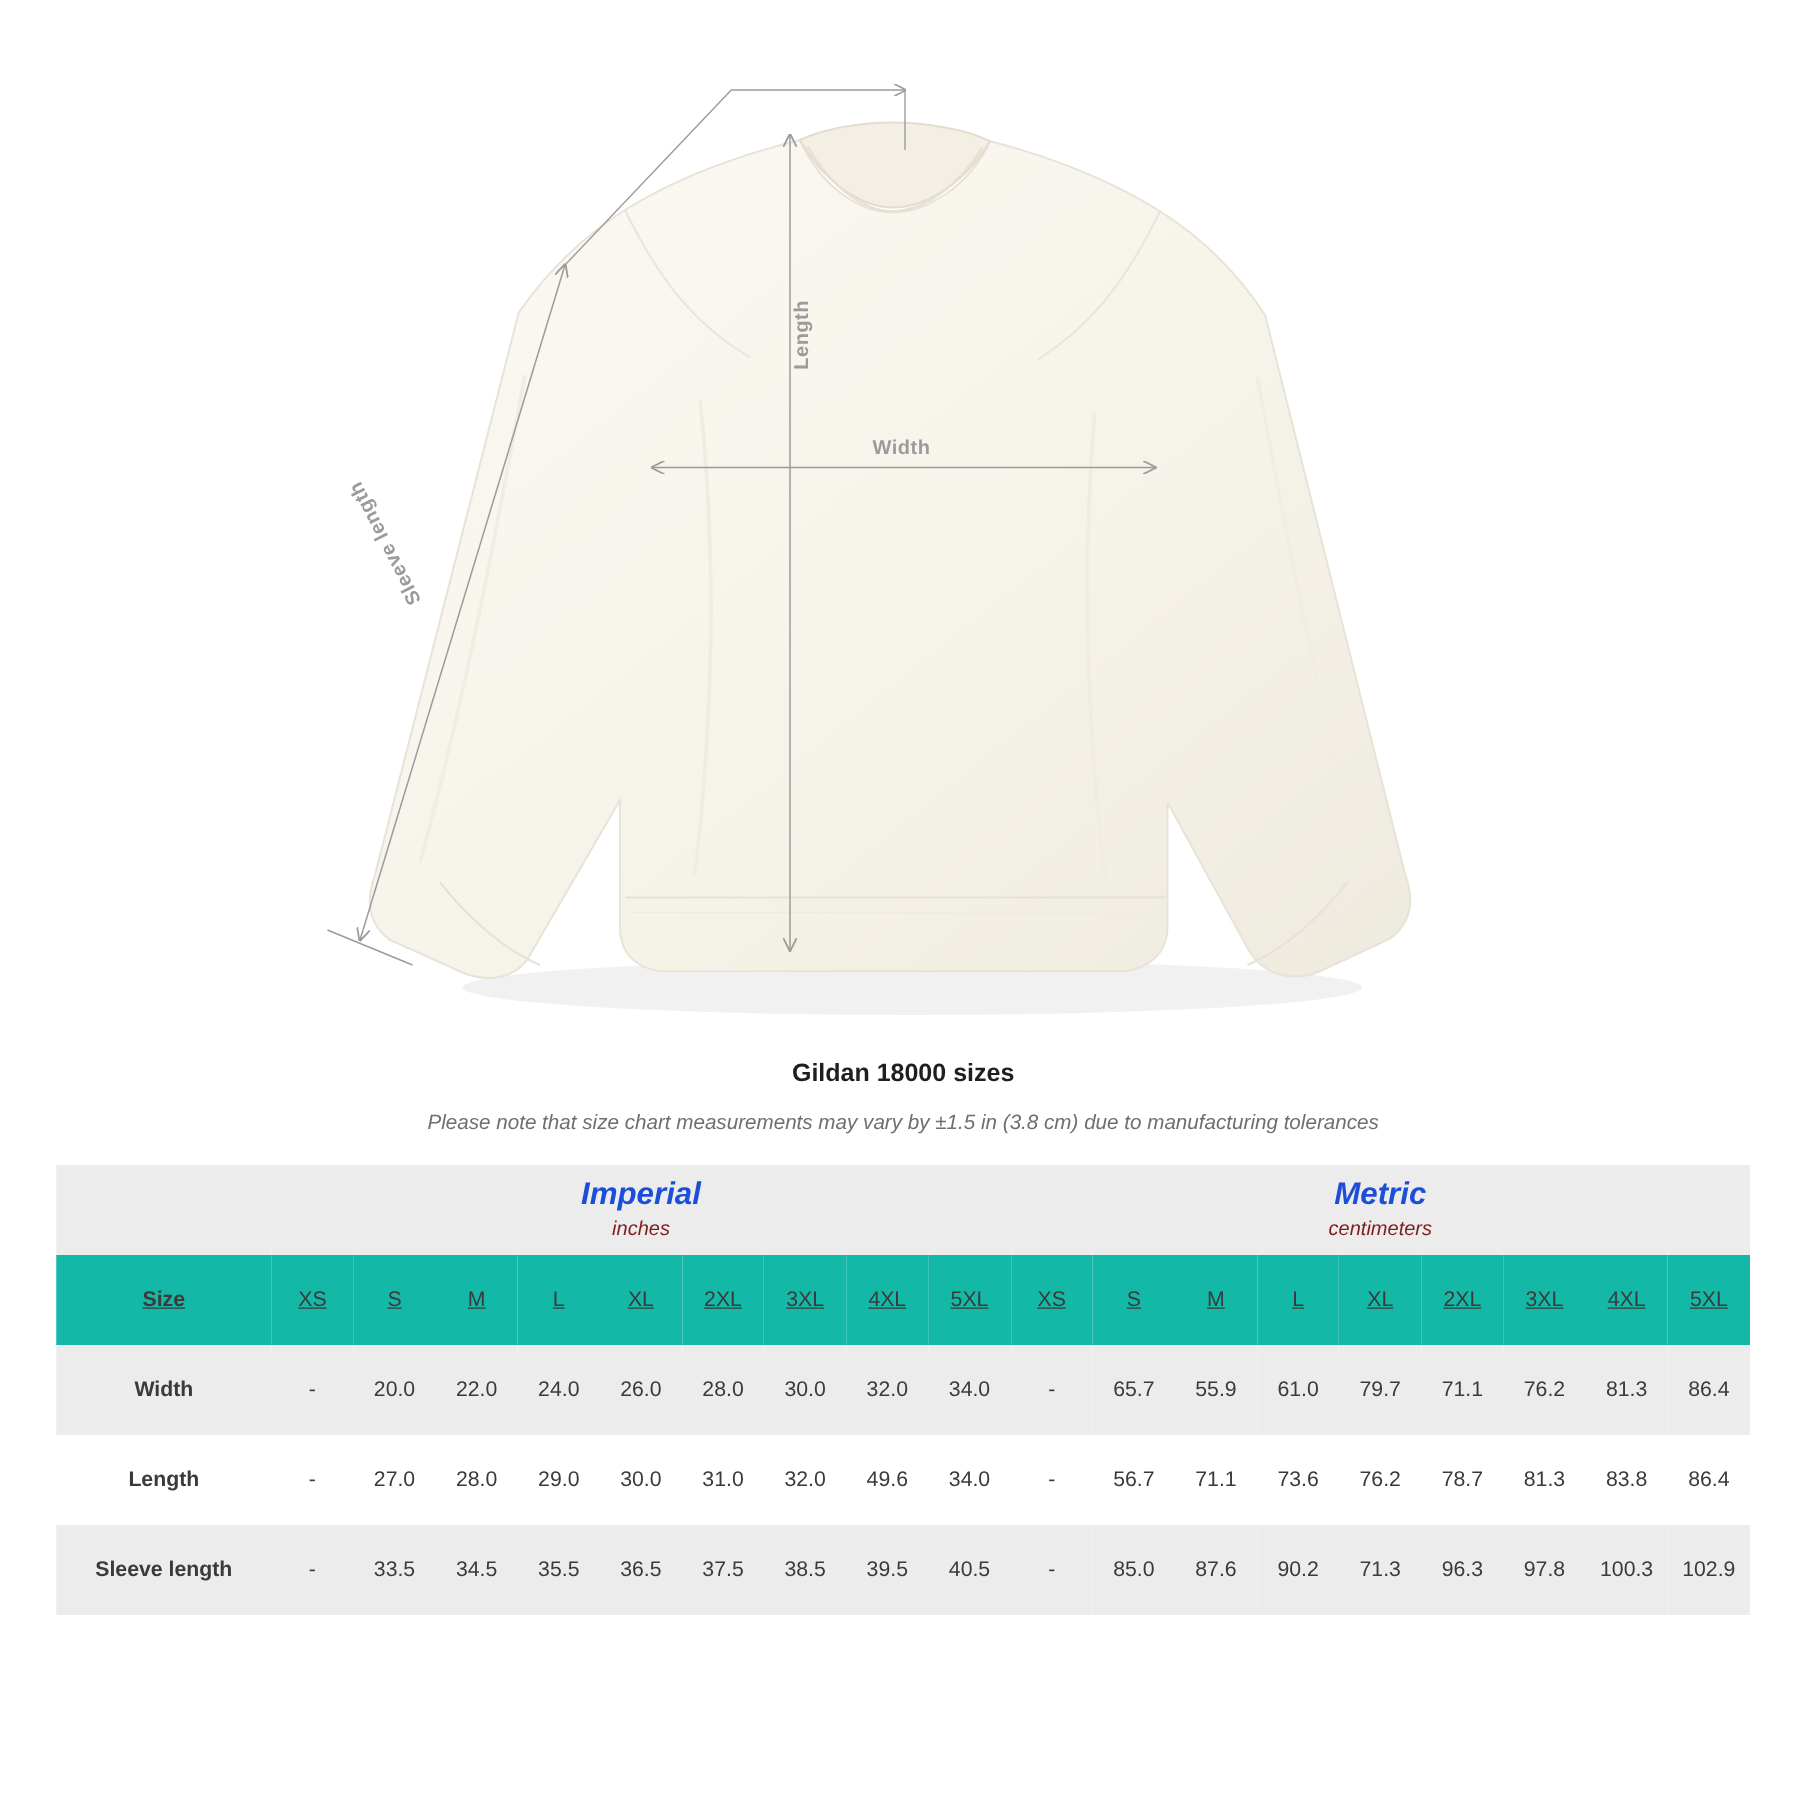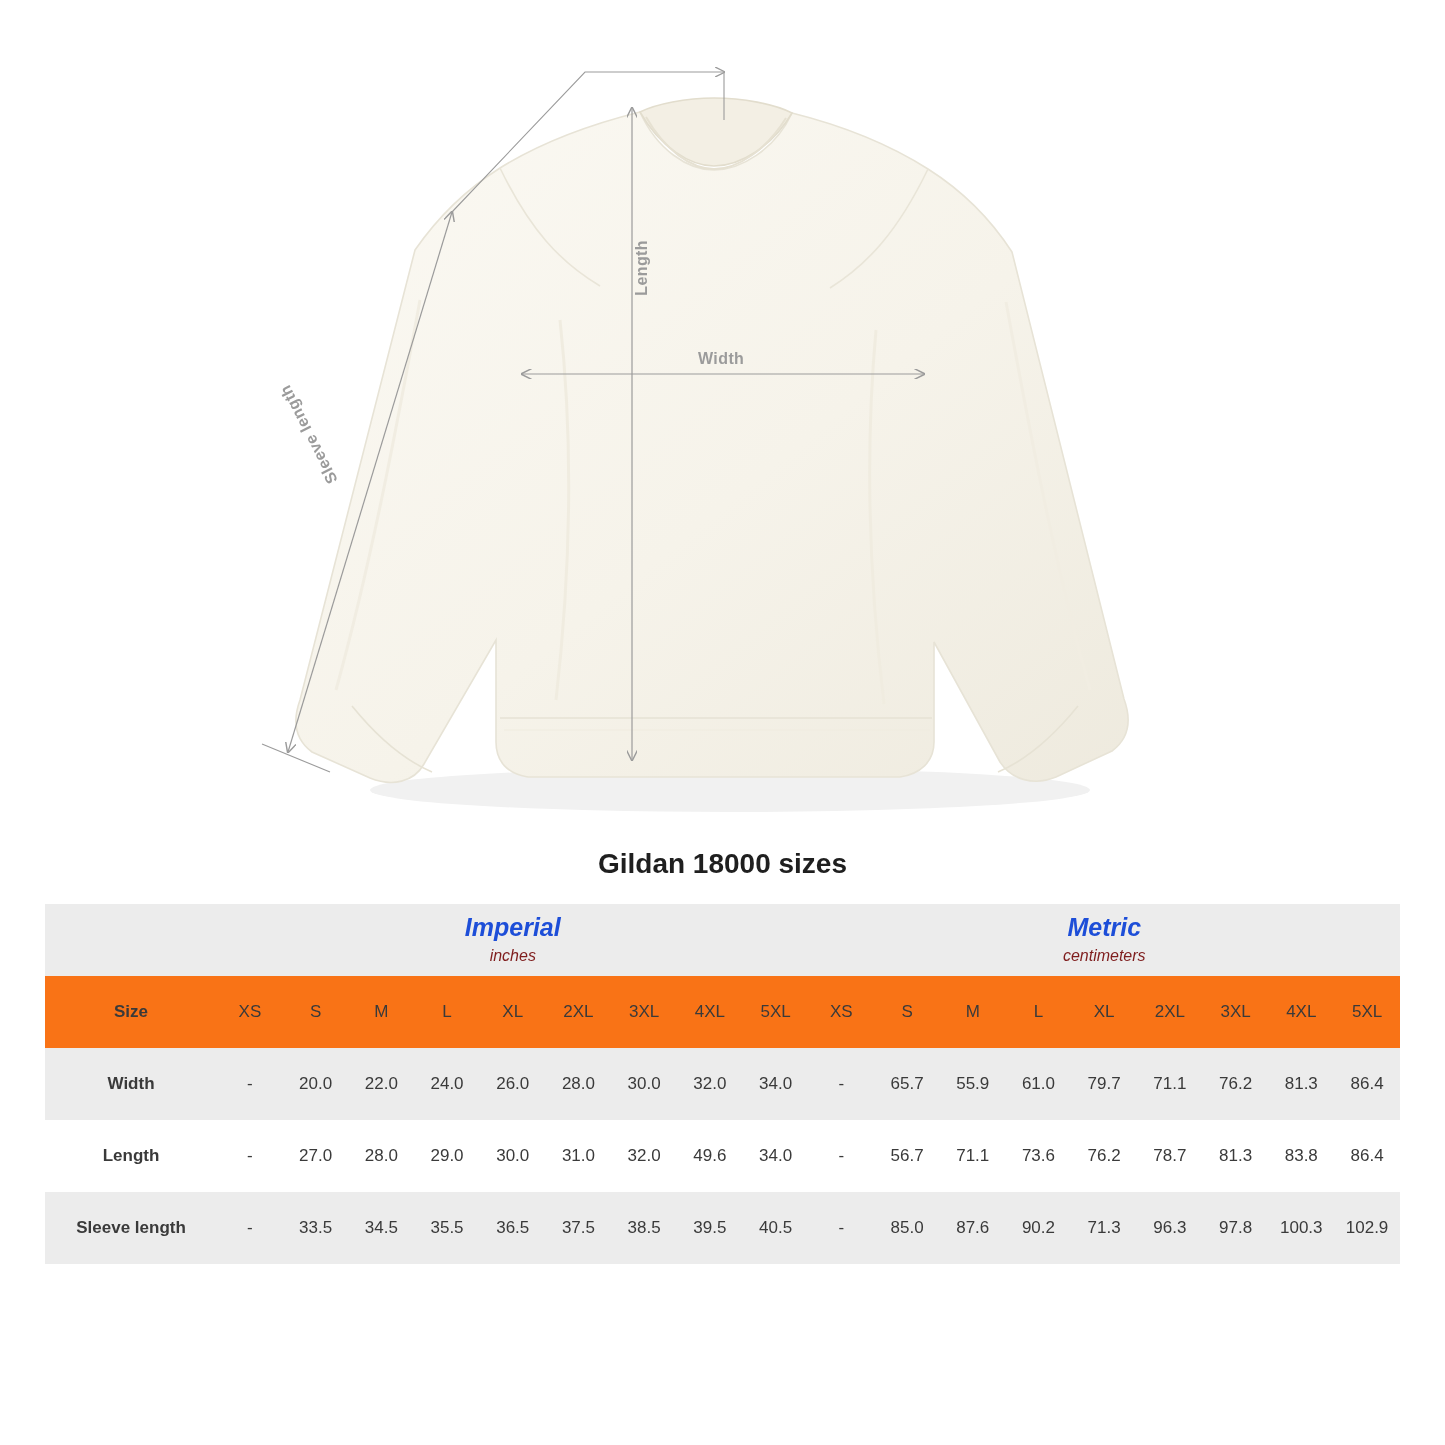--- a/index.html
+++ b/index.html
@@ -58,21 +58,21 @@
     transform: rotate(180deg) rotate(-27deg);
     transform-origin: center center;
   }
 
   
   .title-block {
     text-align: center;
     margin-top: 18px;
   }
   .chart-title {
-    font-size: 28px;
+    font-size: 20px;
     font-weight: bold;
     color: #1f1f1f;
     margin: 0;
   }
   .chart-note {
     font-size: 16.5px;
     font-style: italic;
     color: #6f6f6f;
     margin: 18px 0 0 0;
   }
@@ -108,23 +108,24 @@
     color: #1d4ed8;
     line-height: 1.25;
   }
   .unit-sub {
     font-size: 16px;
     font-style: italic;
     color: #7f1d1d;
     line-height: 1.6;
   }
   .row-head td {
-    background: #f97316;
+    background: #14b8a6;
     font-size: 18px;
     color: #2b2b2b;
+    text-decoration: underline;
   }
   .row-head td.rowlabel {
     font-weight: bold;
   }
   .row-zebra-a td {
     background: #ececec;
   }
   .row-zebra-b td {
     background: #ffffff;
   }
@@ -211,20 +212,21 @@
       <line x1="262" y1="744" x2="330" y2="772" stroke="#9b9b9b" stroke-width="1.1"></line>
     </svg>
 
     <div class="dim-label label-length">Length</div>
     <div class="dim-label label-width">Width</div>
     <div class="dim-label label-sleeve">Sleeve length</div>
   </div>
 
   <div class="title-block">
     <h1 class="chart-title">Gildan 18000 sizes</h1>
+    <p class="chart-note">Please note that size chart measurements may vary by ±1.5 in (3.8 cm) due to manufacturing tolerances</p>
   </div>
 
   <div class="table-wrap">
     <table class="size-table">
       <colgroup>
         <col class="c-label">
         <col class="c-cell">
           <col class="c-cell">
           <col class="c-cell">
           <col class="c-cell">

